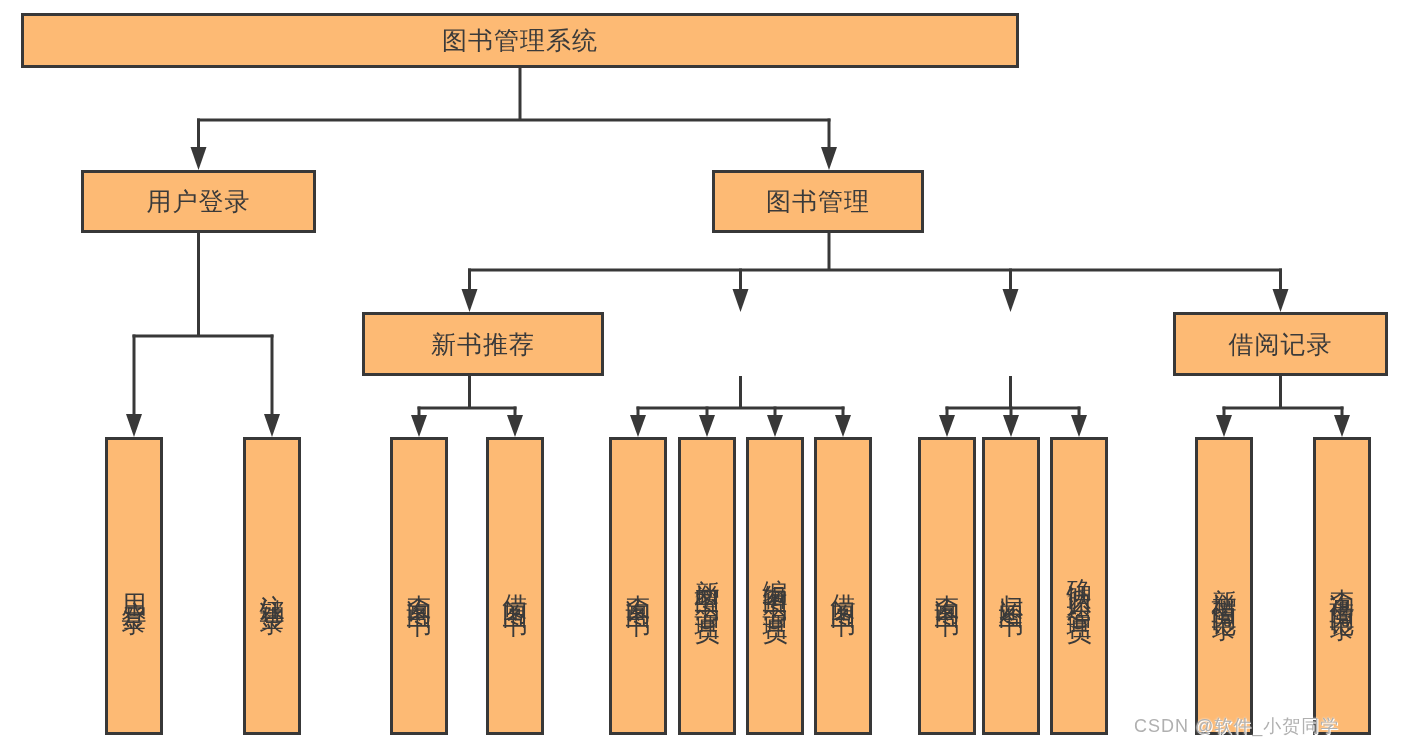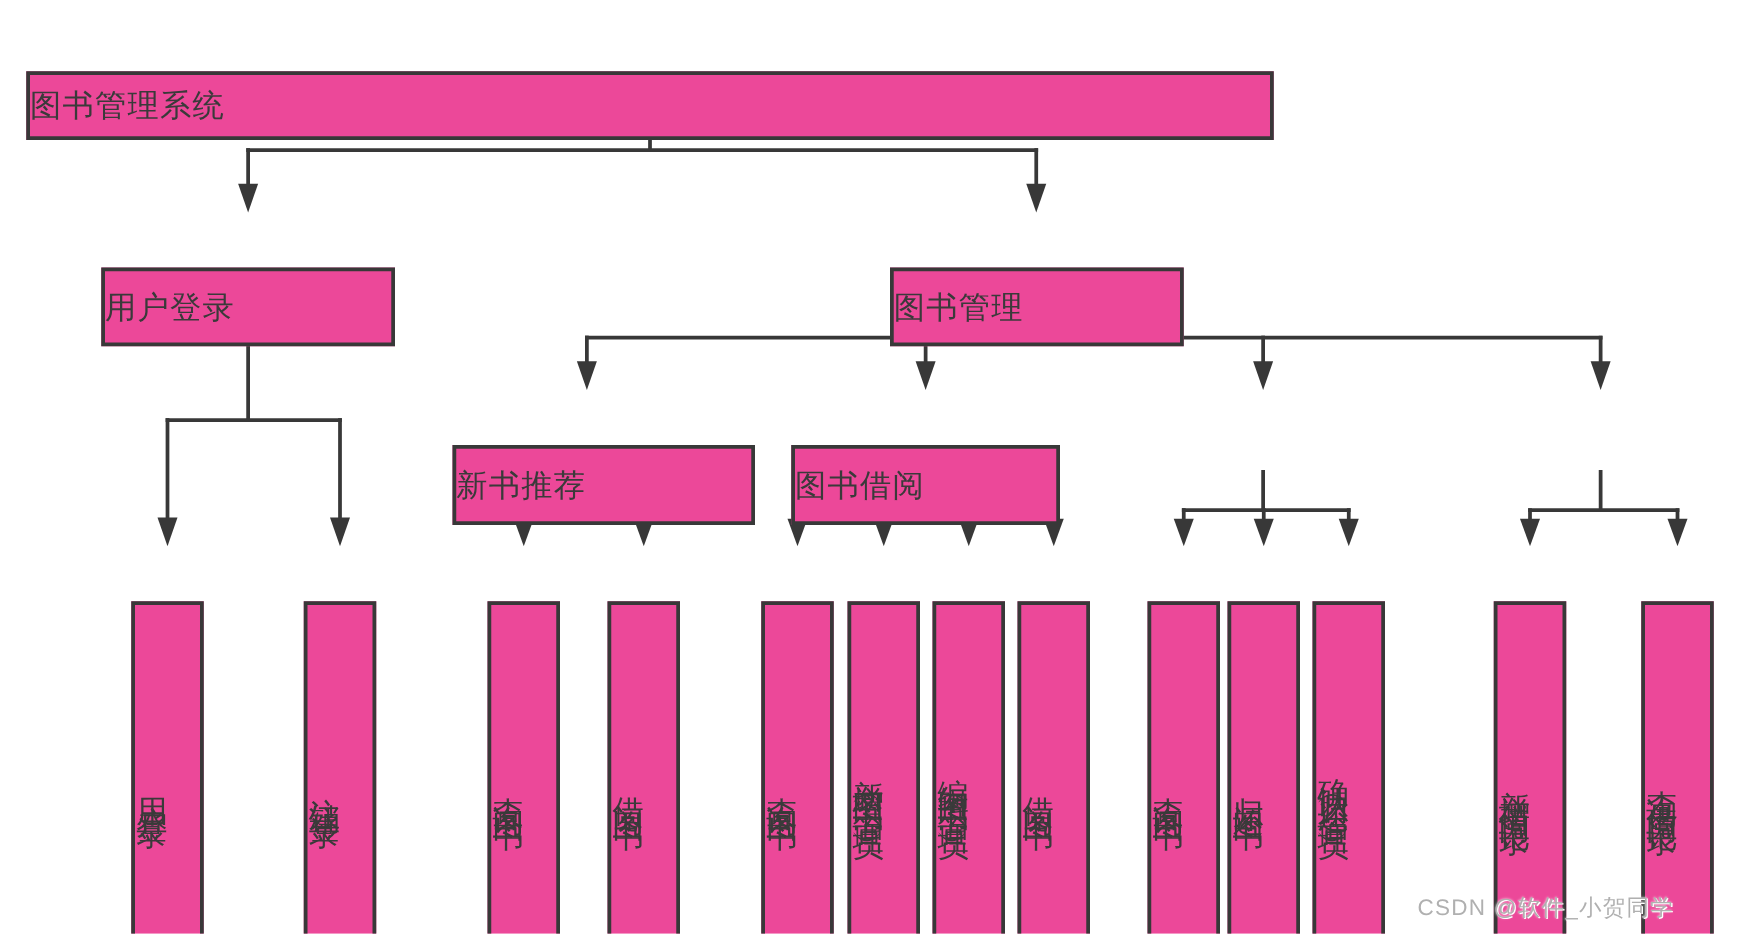--- a/index.html
+++ b/index.html
@@ -19,26 +19,25 @@
   }
   .connectors {
     position: absolute;
     left: 0; top: 0;
     width: 1405px; height: 747px;
   }
   .node {
     position: absolute;
     box-sizing: border-box;
     border: 3px solid var(--line);
-    background: #ec4899;
+    background: #fdba74;
     display: flex;
     align-items: center;
-    justify-content: flex-start;
+    justify-content: center;
     color: var(--text);
-    margin-top: 44px;
   }
   .h-label {
     font-size: 25px;
     letter-spacing: 1px;
     white-space: nowrap;
   }
   .leaf .v-label {
     writing-mode: vertical-rl;
     text-orientation: mixed;
     font-size: 25px;
@@ -129,36 +128,36 @@
     </g>
   </svg>
 
   <div class="node" style="left:21px; top:13px; width:998px; height:55px">
     <span class="h-label">图书管理系统</span>
   </div>
 
   <div class="node" style="left:81px; top:170px; width:235px; height:63px">
     <span class="h-label">用户登录</span>
   </div>
-  <div class="node" style="left:712px; top:170px; width:235px; height:63px">
+  <div class="node" style="left:712px; top:170px; width:212px; height:63px">
     <span class="h-label">图书管理</span>
   </div>
 
   <div class="node leaf" style="left:105px; top:437px; width:58px; height:298px">
     <span class="v-label">用户登录</span>
   </div>
   <div class="node leaf" style="left:243px; top:437px; width:58px; height:298px">
     <span class="v-label">注销登录</span>
   </div>
 
   <div class="node" style="left:362px; top:312px; width:242px; height:64px">
     <span class="h-label">新书推荐</span>
   </div>
-  <div class="node" style="left:633px; top:312px; width:215px; height:64px">
-    <span class="h-label">图书借阅</span>
+  <div class="node" style="left:1173px; top:312px; width:215px; height:64px">
+    <span class="h-label">借阅记录</span>
   </div>
 
   <div class="node leaf" style="left:390px; top:437px; width:58px; height:298px">
     <span class="v-label">查询图书</span>
   </div>
   <div class="node leaf" style="left:486px; top:437px; width:58px; height:298px">
     <span class="v-label">借阅图书</span>
   </div>
 
   <div class="node leaf" style="left:609px; top:437px; width:58px; height:298px">

